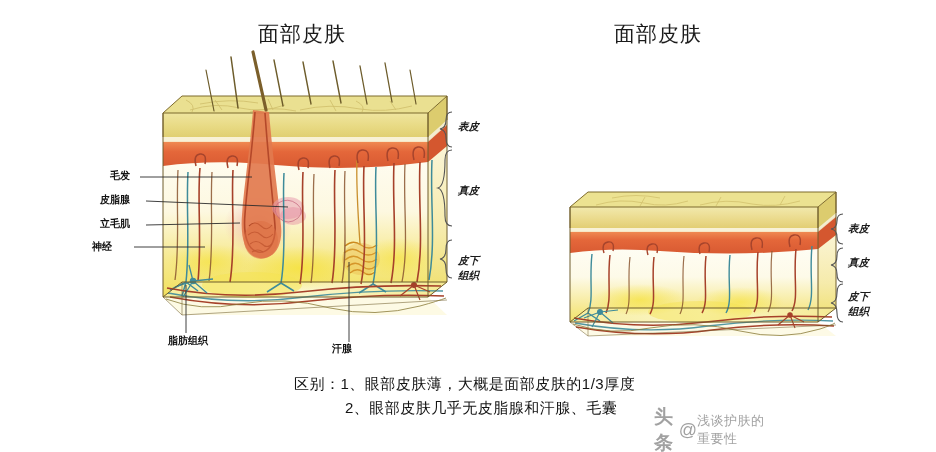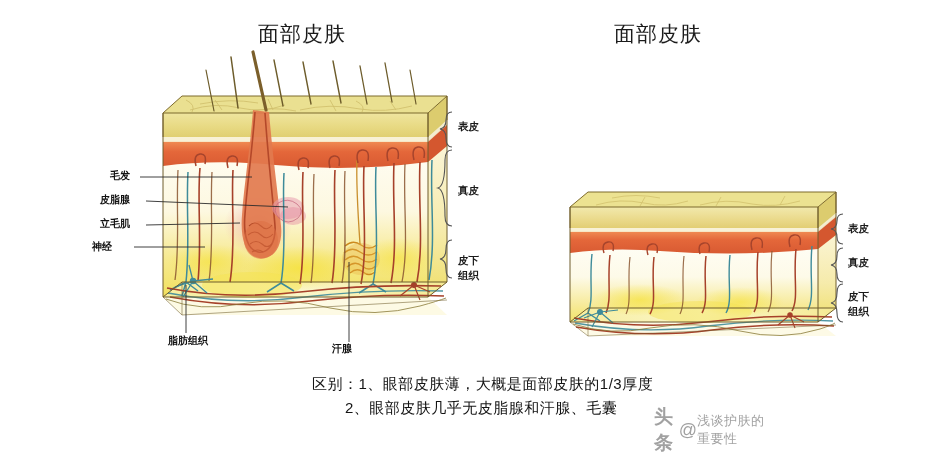--- a/index.html
+++ b/index.html
@@ -34,30 +34,31 @@
     filter:blur(0.35px);
   }
   .lyr{
     position:absolute;
     font-size:10.5px;
     color:#1a1a1a;
     white-space:nowrap;
     font-weight:700;
     line-height:1.25;
     filter:blur(0.3px);
+    font-style:italic;
   }
   .caption{
     position:absolute;
     font-size:15px;
     color:#141414;
     white-space:nowrap;
     font-weight:400;
     letter-spacing:0.5px;
   }
-  #cap1{left:312px;top:375px;}
+  #cap1{left:294px;top:375px;}
   #cap2{left:345px;top:399px;}
 
   
   #wm{
     position:absolute;left:654px;top:404px;
     display:flex;align-items:center;
     color:#8e8e8e;
     opacity:.92;
   }
   #wm .tt{

